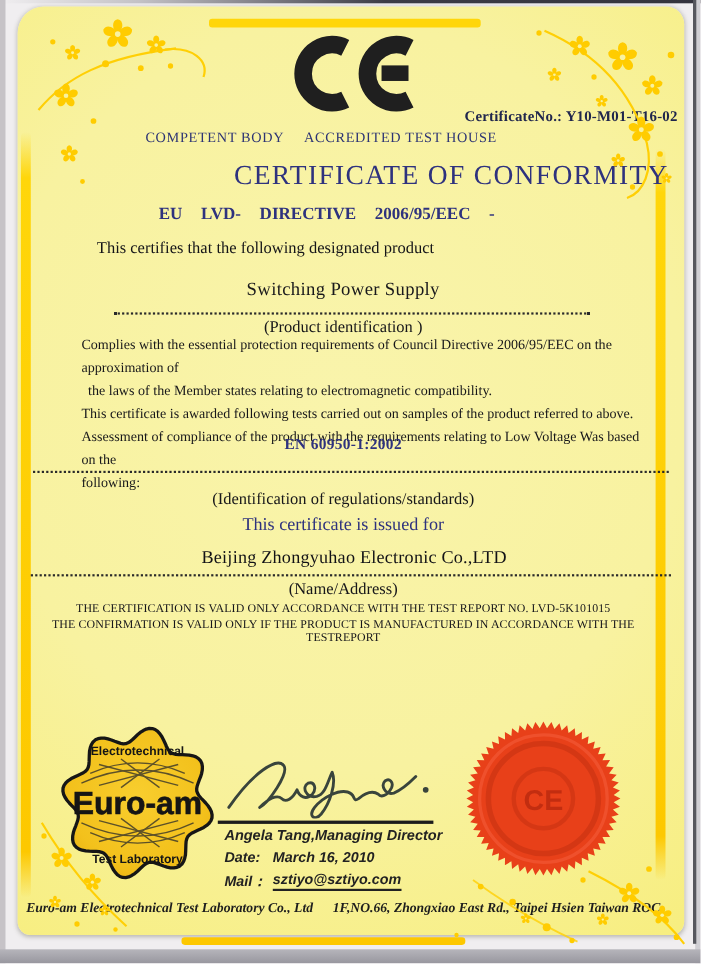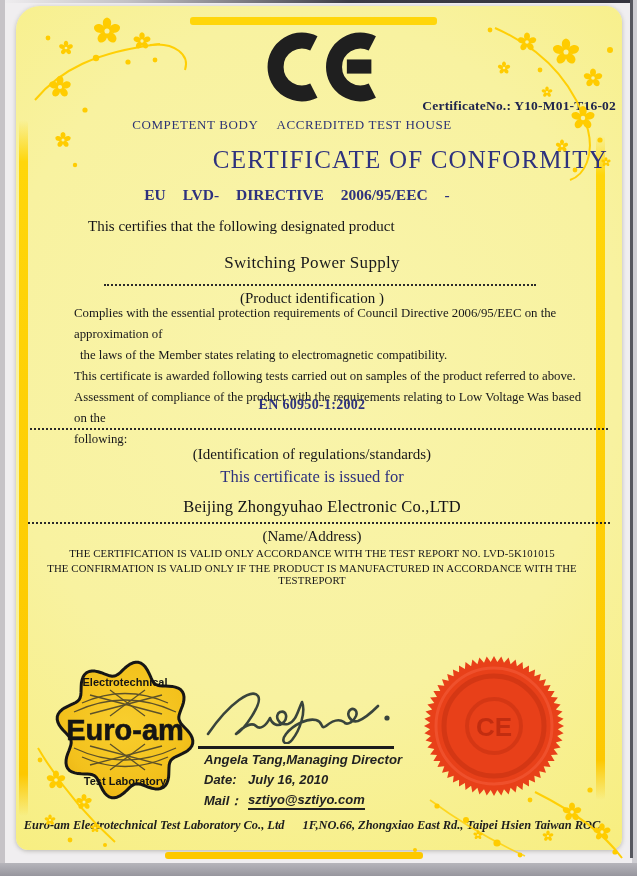--- a/index.html
+++ b/index.html
@@ -195,21 +195,21 @@
         <path d="M8 50 C30 18 52 4 58 12 C63 19 44 46 36 50 C44 42 52 38 56 42 C60 46 66 42 70 34 C72 40 78 44 84 38 C88 33 86 26 80 28 C74 31 78 42 88 40 C96 38 98 26 102 18 C106 28 100 46 92 56 C86 63 80 58 86 50 C94 40 108 34 116 36 C124 38 120 46 126 42 C132 37 138 34 144 38 C146 41 152 40 156 32 C158 27 154 23 150 26 C146 30 150 39 158 37 C166 34 172 28 178 22"></path>
         <circle cx="187" cy="34" r="2.6" fill="#39443c" stroke="none"></circle>
       </g>
     </svg>
     <div class="sig-line"></div>
 
     <div class="sig-block">
       <div class="name-title">Angela Tang,Managing Director</div>
       <div class="row">
         <span class="lbl">Date:</span>
-        <span>July 16, 2010</span>
+        <span>March 16, 2010</span>
       </div>
       <div class="row">
         <span class="lbl">Mail：</span>
         <span class="mail-val">sztiyo@sztiyo.com</span>
       </div>
     </div>
 
     <svg class="red-seal" viewBox="0 0 144 144">
       <path id="seal-star" d="M142.0 72.0L135.9 75.3L141.6 79.3L135.2 82.0L140.5 86.6L133.8 88.6L138.6 93.6L131.7 94.9L135.9 100.5L129.0 101.1L132.6 107.0L125.7 106.9L128.6 113.1L121.7 112.3L124.0 118.8L117.3 117.3L118.8 124.0L112.3 121.7L113.1 128.6L106.9 125.7L107.0 132.6L101.1 129.0L100.5 135.9L94.9 131.7L93.6 138.6L88.6 133.8L86.6 140.5L82.0 135.2L79.3 141.6L75.3 135.9L72.0 142.0L68.7 135.9L64.7 141.6L62.0 135.2L57.4 140.5L55.4 133.8L50.4 138.6L49.1 131.7L43.5 135.9L42.9 129.0L37.0 132.6L37.1 125.7L30.9 128.6L31.7 121.7L25.2 124.0L26.7 117.3L20.0 118.8L22.3 112.3L15.4 113.1L18.3 106.9L11.4 107.0L15.0 101.1L8.1 100.5L12.3 94.9L5.4 93.6L10.2 88.6L3.5 86.6L8.8 82.0L2.4 79.3L8.1 75.3L2.0 72.0L8.1 68.7L2.4 64.7L8.8 62.0L3.5 57.4L10.2 55.4L5.4 50.4L12.3 49.1L8.1 43.5L15.0 42.9L11.4 37.0L18.3 37.1L15.4 30.9L22.3 31.7L20.0 25.2L26.7 26.7L25.2 20.0L31.7 22.3L30.9 15.4L37.1 18.3L37.0 11.4L42.9 15.0L43.5 8.1L49.1 12.3L50.4 5.4L55.4 10.2L57.4 3.5L62.0 8.8L64.7 2.4L68.7 8.1L72.0 2.0L75.3 8.1L79.3 2.4L82.0 8.8L86.6 3.5L88.6 10.2L93.6 5.4L94.9 12.3L100.5 8.1L101.1 15.0L107.0 11.4L106.9 18.3L113.1 15.4L112.3 22.3L118.8 20.0L117.3 26.7L124.0 25.2L121.7 31.7L128.6 30.9L125.7 37.1L132.6 37.0L129.0 42.9L135.9 43.5L131.7 49.1L138.6 50.4L133.8 55.4L140.5 57.4L135.2 62.0L141.6 64.7L135.9 68.7Z" fill="#e84019"></path>
       <circle cx="72" cy="72" r="58" fill="none" stroke="rgba(255,120,90,.30)" stroke-width="3"></circle>

